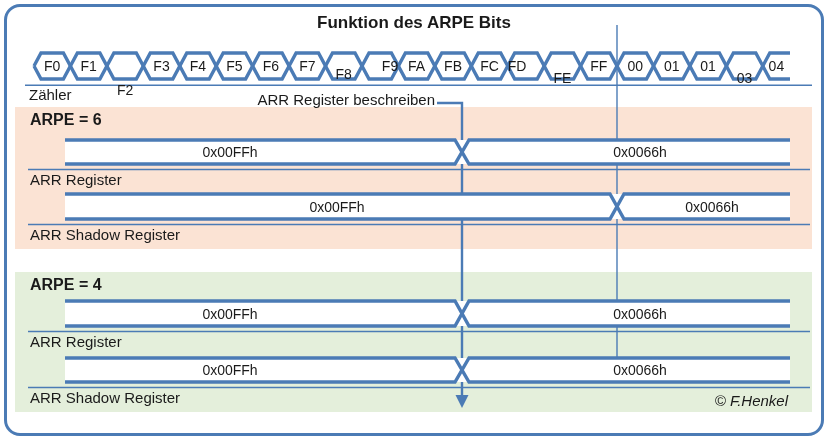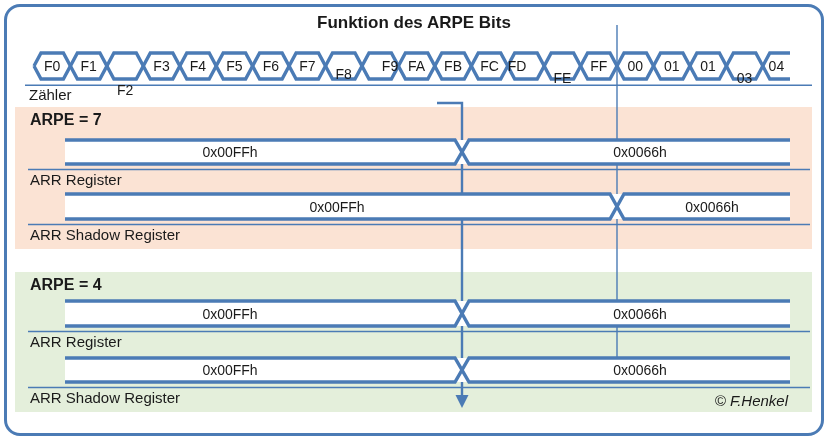--- a/index.html
+++ b/index.html
@@ -49,22 +49,23 @@
       <rect x="65" y="358" width="725" height="24" fill="#ffffff"></rect>
       <path d="M65 358 L455 358 L469 382 L790 382" stroke="#4b7bb5" stroke-width="3.4" fill="none" stroke-linejoin="miter"></path>
       <path d="M65 382 L455 382 L469 358 L790 358" stroke="#4b7bb5" stroke-width="3.4" fill="none" stroke-linejoin="miter"></path>
       <path d="M28 387.5 H810" stroke="#4b7bb5" stroke-width="1.4" fill="none"></path>
     </svg>
 
   <div class="title">Funktion des ARPE Bits</div>
 
   <div class="lbl" style="left:29px;top:86px;">Zähler</div>
 
+  <div class="annot">ARR Register beschreiben</div>
 
-  <div class="sec-label" style="top:111px;">ARPE = 7</div>
+  <div class="sec-label" style="top:111px;">ARPE = 6</div>
   <div class="lbl" style="left:30px;top:171px;">ARR Register</div>
   <div class="lbl" style="left:30px;top:226px;">ARR Shadow Register</div>
 
   <div class="sec-label" style="top:276px;">ARPE = 4</div>
   <div class="lbl" style="left:30px;top:333px;">ARR Register</div>
   <div class="lbl" style="left:30px;top:389px;">ARR Shadow Register</div>
 
   <div class="credit">© F.Henkel</div>
 
   <div id="overlay">

